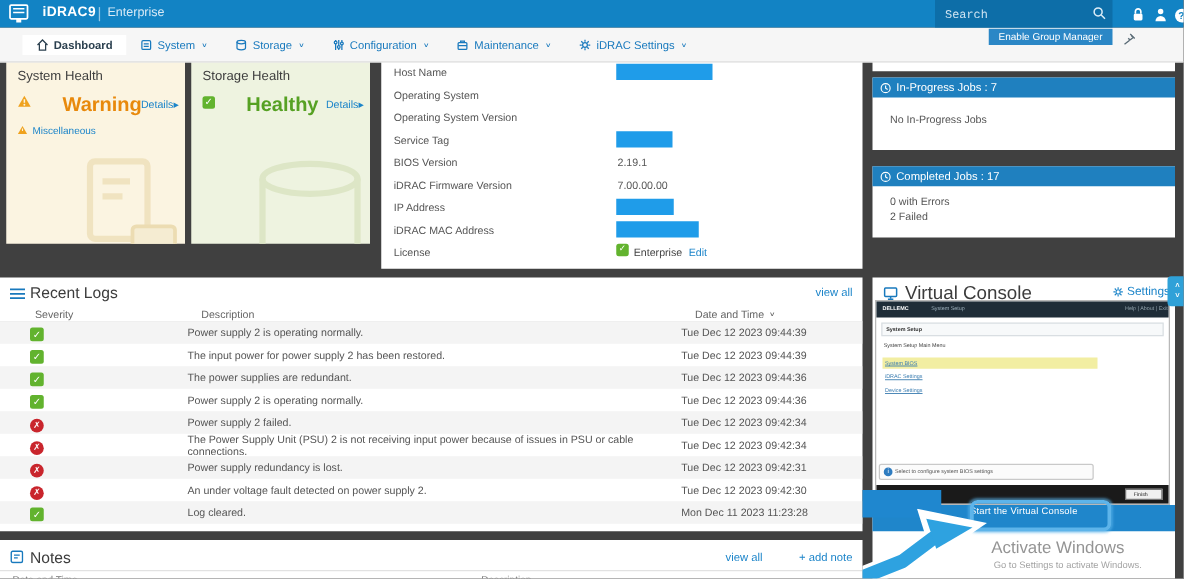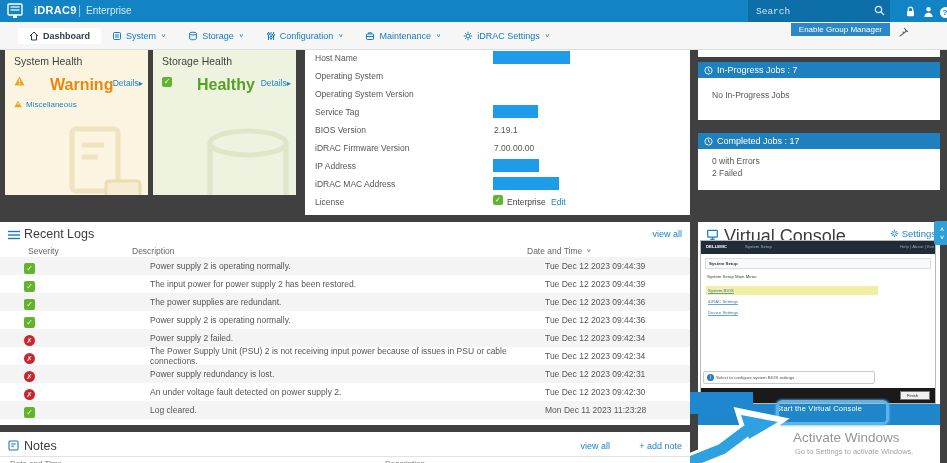--- a/index.html
+++ b/index.html
@@ -68,21 +68,21 @@
            color:#fff; font-size:8px; }
   .badge.ok { background:#62b32e; border-radius:2px; }
   .badge.err { background:#c9252c; border-radius:50%; font-size:7px; }
 
   
   .notes-card { overflow:hidden; }
   .notes-divider { position:absolute; left:0; right:0; top:24px; border-top:1px solid #e2e2e2; }
   .notes-col { position:absolute; top:27px; font-size:8px; color:#777; }
 
   
-  .vc-title { position:absolute; left:26px; top:4px; font-size:18px; color:#3c3c3c; }
+  .vc-title { position:absolute; left:26px; top:4px; font-size:15px; color:#3c3c3c; }
   .vc-settings { position:absolute; right:4px; top:6px; font-size:9.5px; color:#1b84c9; cursor:pointer;
                  display:flex; align-items:center; gap:3px; }
   .preview { position:absolute; left:2px; top:18px; width:236px; height:164px; background:#fff;
              border:1px solid #b8b8b8; overflow:hidden; }
   .pv-titlebar { position:absolute; left:0; top:0; right:0; height:13px; background:#1f2d38; }
   .tiny { font-size:6px; display:inline-block; transform:scale(.72); transform-origin:0 50%; white-space:nowrap; }
   .pv-section { position:absolute; left:4px; top:17px; width:226px; height:11px; border:1px solid #d9dee2;
                 background:#f7f9fa; display:flex; align-items:center; padding-left:3px; }
   .pv-link { color:#3a7cb0; text-decoration:underline; cursor:pointer; }
   .pv-info { position:absolute; left:2px; top:130px; width:172px; height:13px; border:1px solid #c9c9c9;
@@ -304,21 +304,21 @@
   <div class="card" style="left:0; top:222px; width:690px; height:203px; overflow:hidden;">
     <svg style="position:absolute;left:8px;top:8px;" width="12" height="10" viewBox="0 0 12 10">
       <line x1="0" y1="1.5" x2="12" y2="1.5" stroke="#1879bd" stroke-width="1.4"></line>
       <line x1="0" y1="5" x2="12" y2="5" stroke="#1879bd" stroke-width="1.4"></line>
       <line x1="0" y1="8.5" x2="12" y2="8.5" stroke="#1879bd" stroke-width="1.4"></line>
     </svg>
     <span class="rl-title">Recent Logs</span>
     <span class="view-all" style="position:absolute; right:8px; top:7px;">view all</span>
 
     <div class="rl-colhead">
-      <span style="width:132px; padding-left:28px;">Severity</span>
+      <span style="width:161px; padding-left:28px;">Severity</span>
       <span style="width:395px;">Description</span>
       <span>Date and Time</span>
       <span style="font-size:7px; margin-left:4px; transform:scaleY(.7);">∨</span>
     </div>
 
     <div class="lrow odd" style="top:35px;">
       <span class="c-sev"><span class="badge ok">✓</span></span>
       <span class="c-desc">Power supply 2 is operating normally.</span>
       <span class="c-time">Tue Dec 12 2023 09:44:39</span>
     </div>

